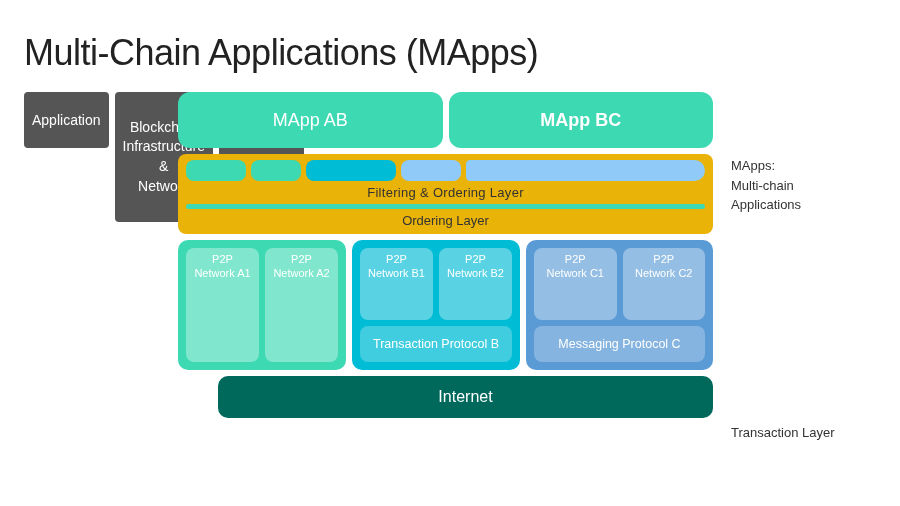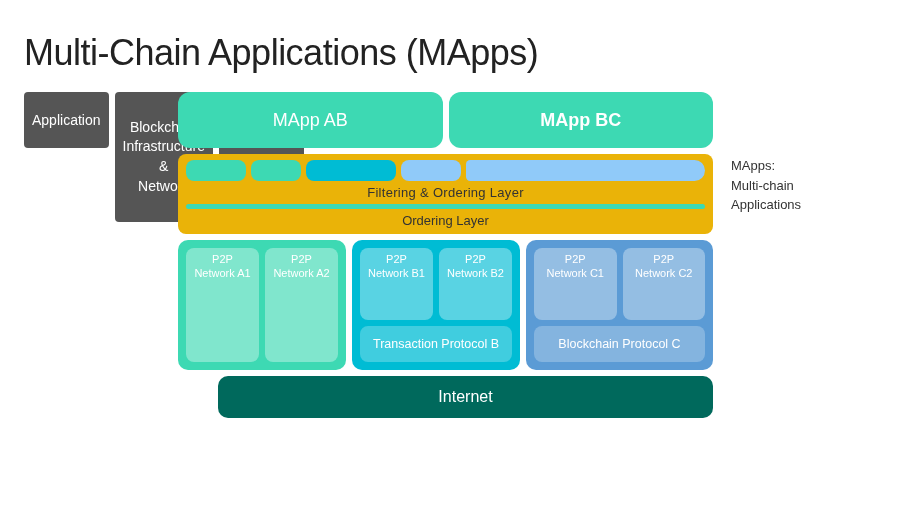--- a/index.html
+++ b/index.html
@@ -367,35 +367,36 @@
           <div class="p2p-row">
             <div class="p2p-node">
               <span style="white-space:pre-line">P2P
 Network C1</span>
             </div>
             <div class="p2p-node">
               <span style="white-space:pre-line">P2P
 Network C2</span>
             </div>
           </div>
-          <div class="protocol-box">Blockchain Protocol C</div>
+          <div class="protocol-box">Messaging Protocol C</div>
         </div>
 
       </div>
 
       <div class="row-internet">
         <div class="internet-box">Internet</div>
       </div>
 
     </div>
 
     <div class="right-labels">
       <div class="right-label" style="margin-bottom: 46px; line-height:1.5;">
         <span style="white-space:pre-line">MApps:
 Multi-chain
 Applications</span>
       </div>
       <div class="right-section">
+        <div class="right-label rl-transaction">Transaction Layer</div>
       </div>
     </div>
 
   </div>
 </div>
 
 </body></html>

